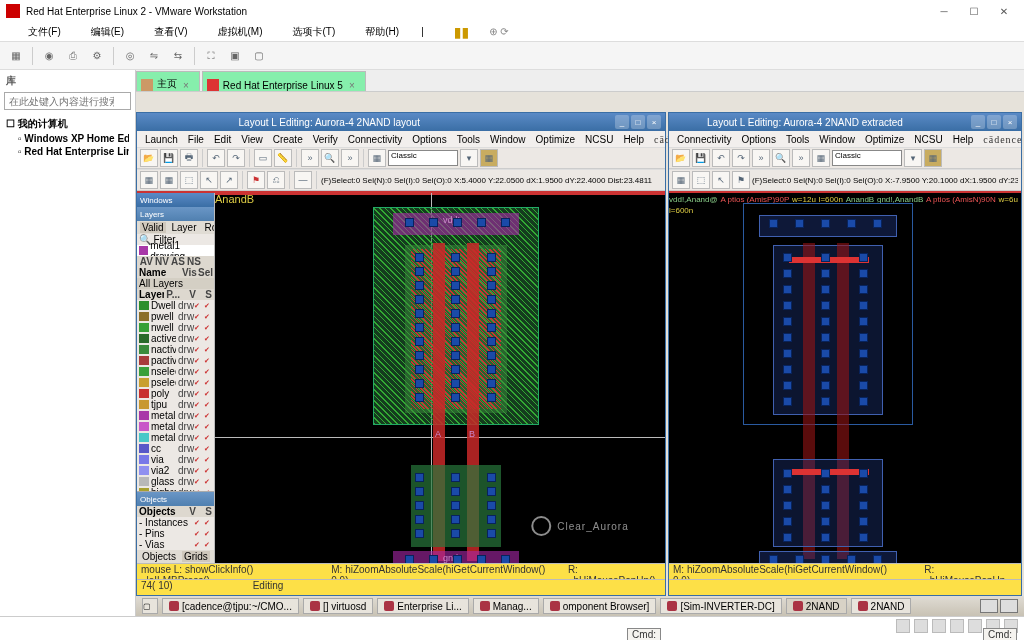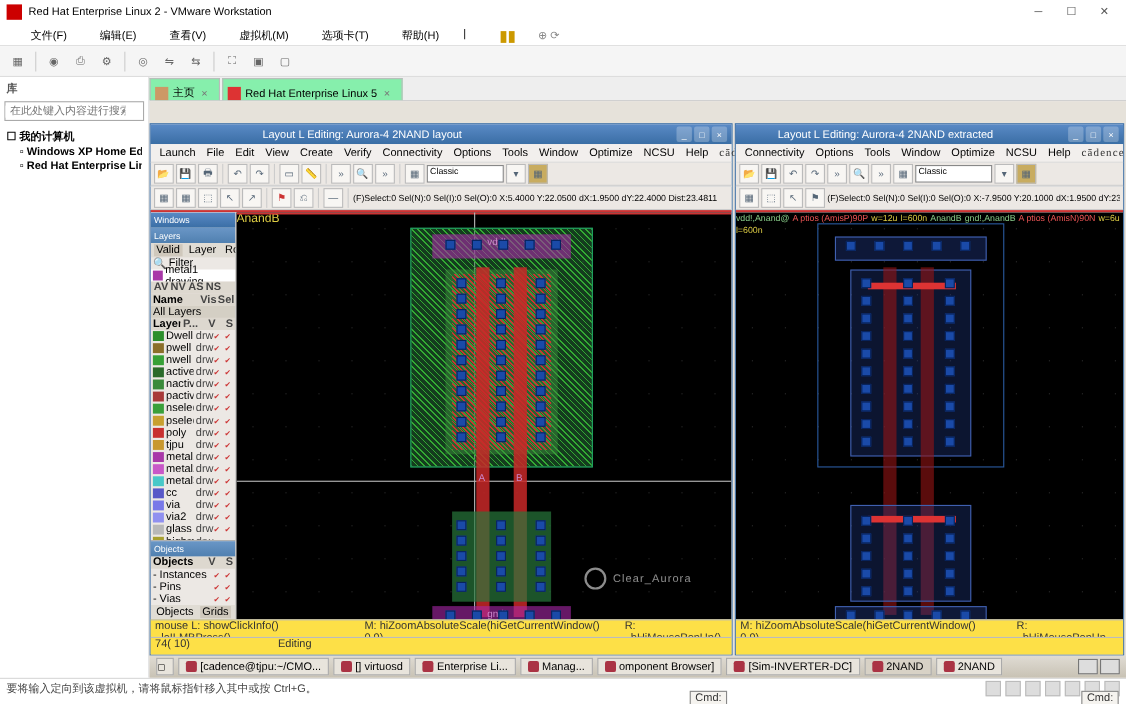--- a/index.html
+++ b/index.html
@@ -714,21 +714,20 @@
 
       <div class="watermark">
           <span class="ic"></span>
           <span>Clear_Aurora</span>
         </div>
     </div>
   </div>
 </div>
 
 <div class="vm-statusbar">
-  <span>要将输入定向到该虚拟机，请将鼠标指针移入其中或按 Ctrl+G。</span>
   <div class="icons">
     <span></span>
       <span></span>
     <span></span>
       <span></span>
     <span></span>
       <span></span>
     <span></span>
   </div>
 </div>

